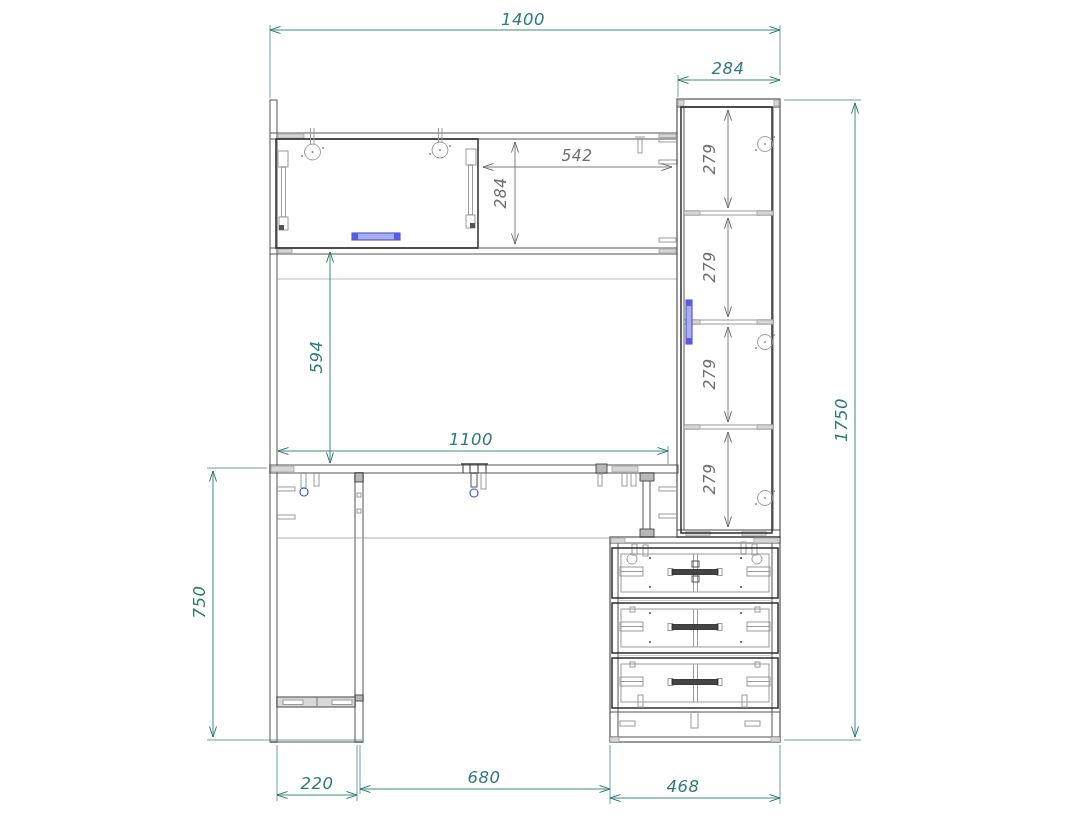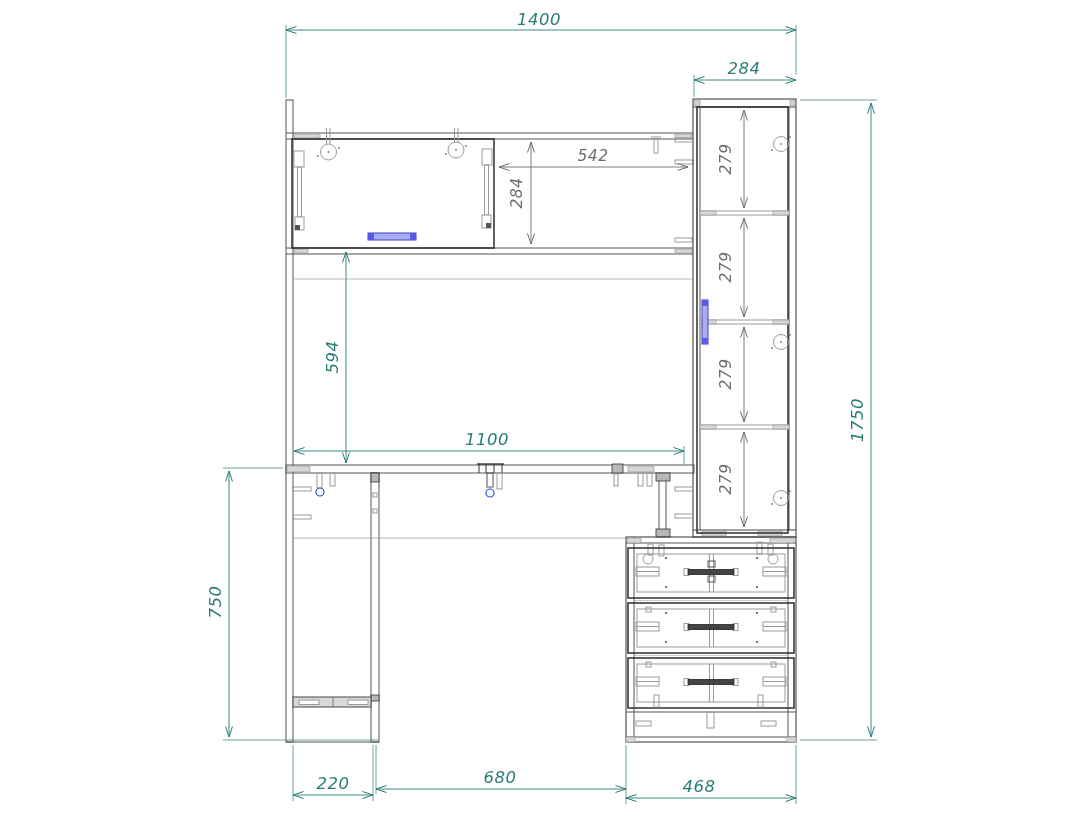--- a/index.html
+++ b/index.html
@@ -1,16 +1,16 @@
 <!DOCTYPE html>
 <html><head>
 <meta charset="utf-8">
 <style>
   html,body{margin:0;padding:0;background:#ffffff;}
-  .canvas{position:relative;width:926px;height:830px;background:#ffffff;overflow:hidden;margin-left:16px;}
+  .canvas{position:relative;width:926px;height:830px;background:#ffffff;overflow:hidden;}
   svg{display:block;}
   text{font-family:"DejaVu Sans","Liberation Sans",sans-serif;font-style:italic;letter-spacing:.5px;}
   .dimT{fill:#2a7b76;font-size:16.5px;}
   .dimG{fill:#6e6e6e;font-size:15.5px;}
   .lt{stroke:#2a7b76;stroke-width:.9;fill:none;}
   .le{stroke:#2a7b76;stroke-width:.7;fill:none;}
   .lg{stroke:#6e6e6e;stroke-width:.9;fill:none;}
   .s1{stroke:#555555;stroke-width:1;fill:none;}
   .s2{stroke:#2e2e2e;stroke-width:1.5;fill:none;}
   .s3{stroke:#9a9a9a;stroke-width:1;fill:none;}

